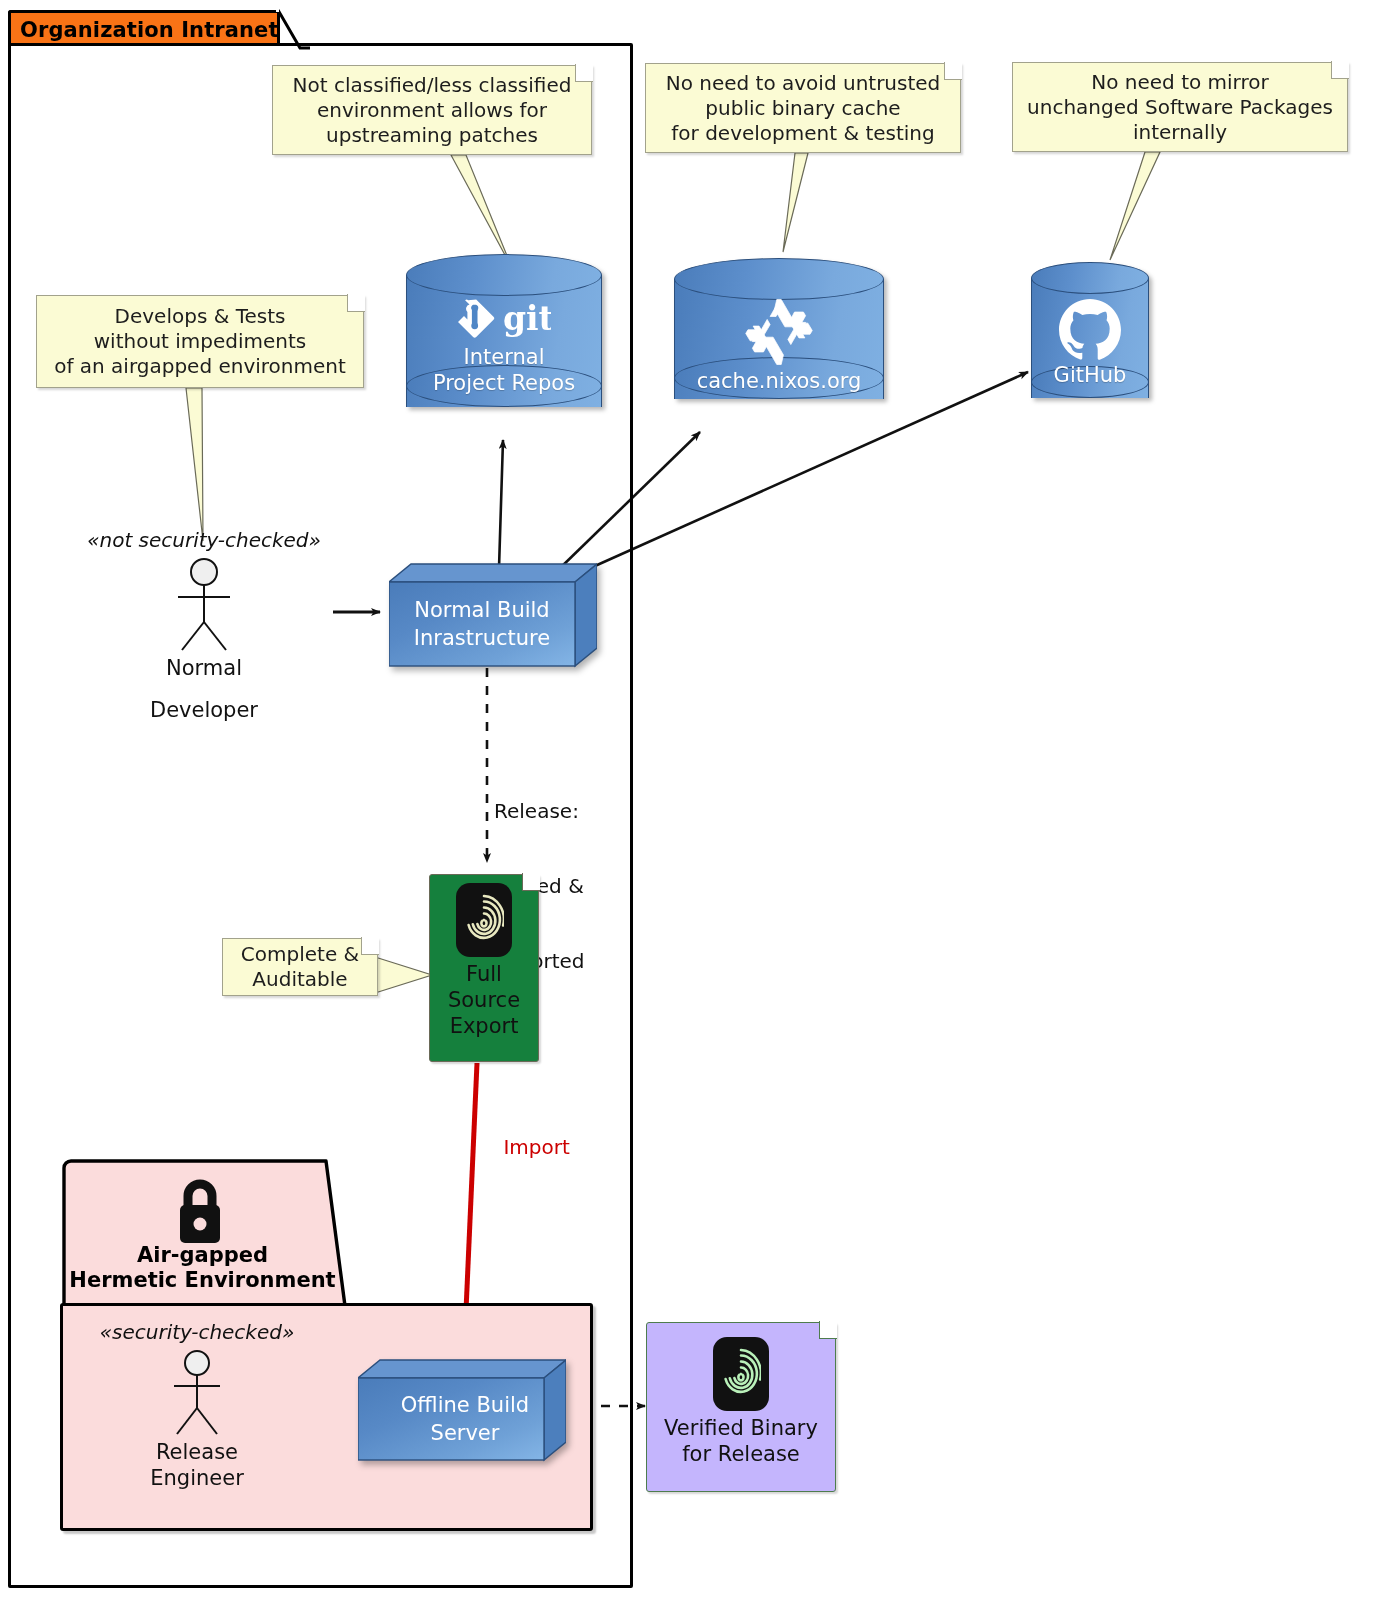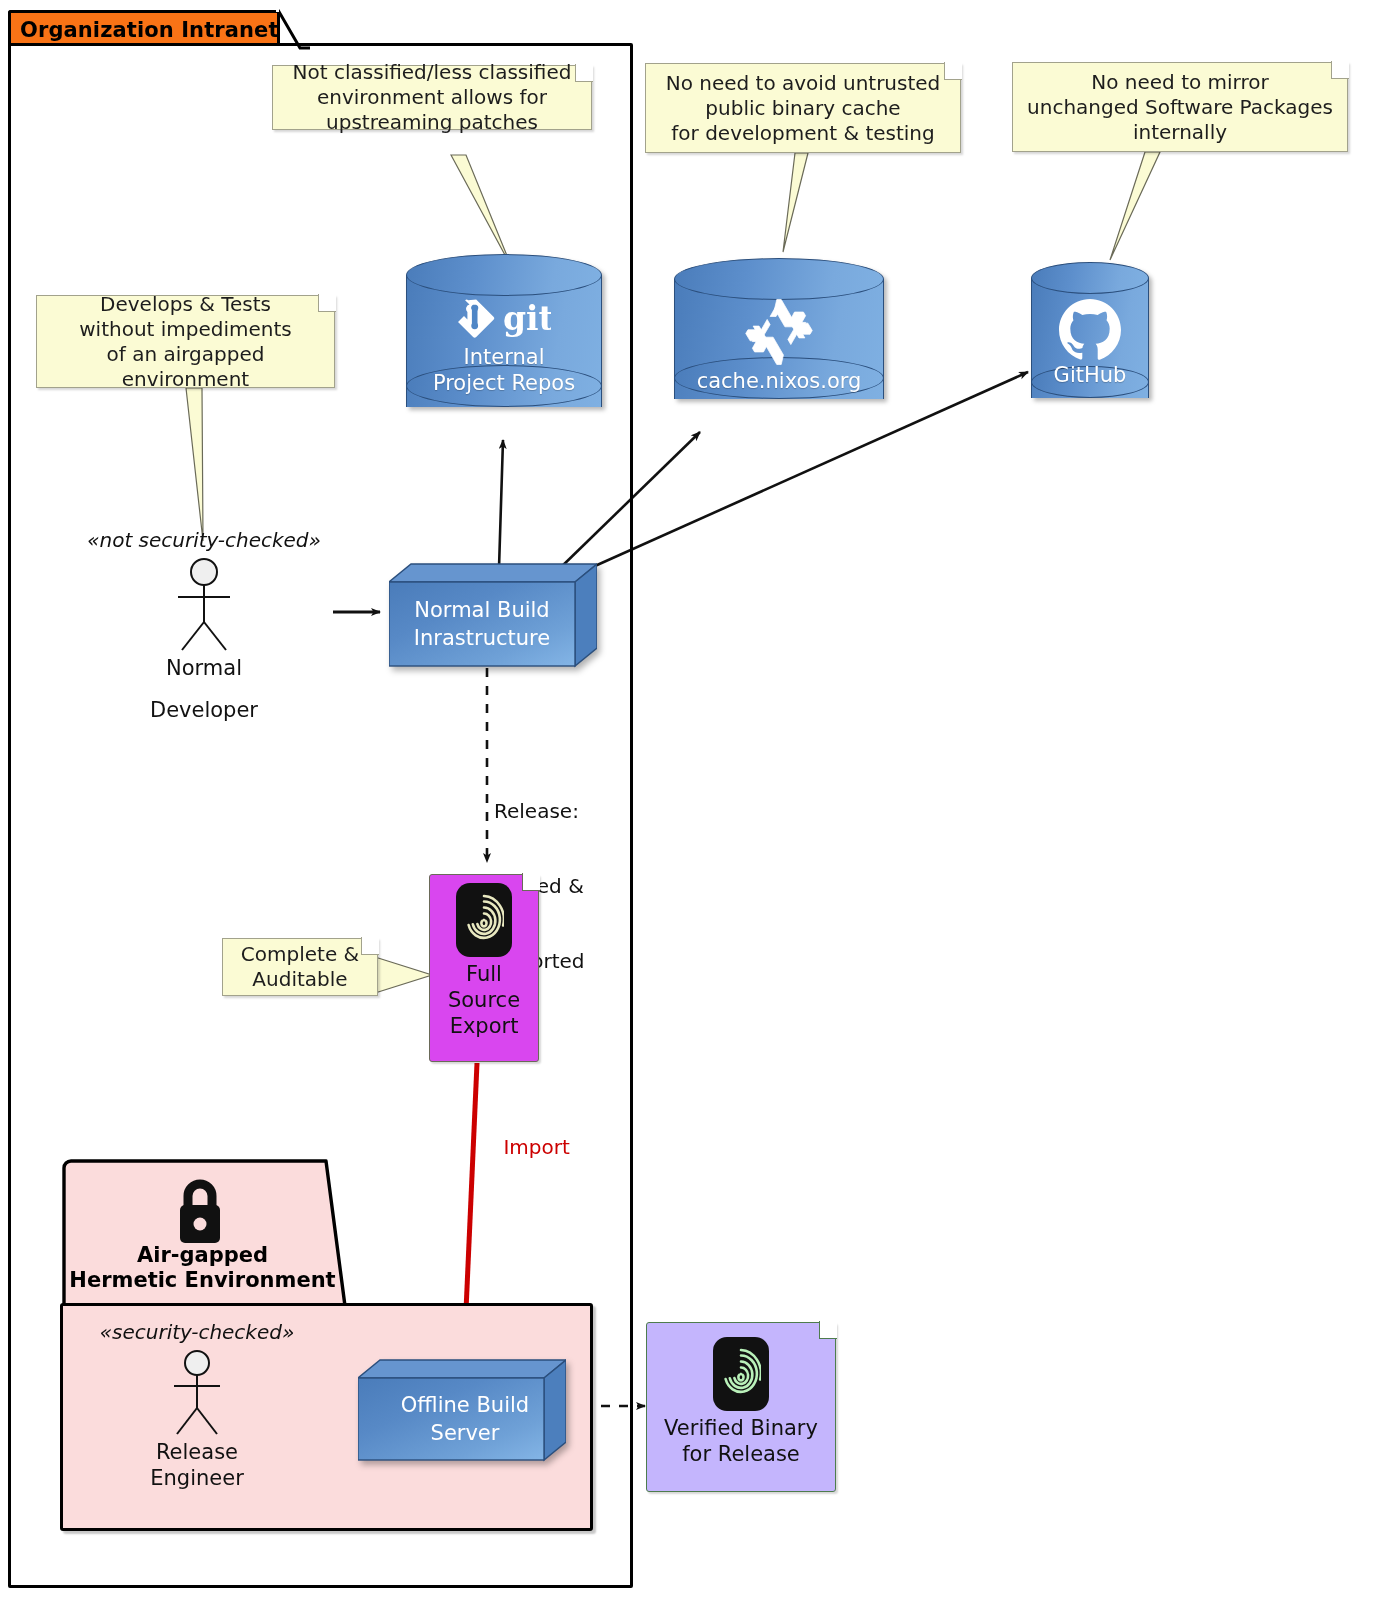--- a/index.html
+++ b/index.html
@@ -42,21 +42,21 @@
     background:#fff;border-left:1.6px solid #a2a28c;border-bottom:1.6px solid #a2a28c;
   }
 
   
   .artifact{
     border:1.6px solid #6a6a58;border-radius:3px;
     box-shadow:2px 2px 2px rgba(0,0,0,.16);
     display:flex;flex-direction:column;align-items:center;justify-content:flex-start;
     font-size:21px;line-height:26px;color:#111;text-align:center;
   }
-  .artifact.cream{background:#d946ef;}
+  .artifact.cream{background:#15803d;}
   .artifact.green{background:#c4b5fd;border-color:#4e7c4e;}
   .artifact .dogear2{
     position:absolute;right:-1.6px;top:-1.6px;width:17px;height:17px;
     background:#fff;border-left:1.6px solid #6a6a58;border-bottom:1.6px solid #6a6a58;
   }
   .artifact.green .dogear2{border-color:#4e7c4e;}
   .artifact-label{padding:0 4px;}
 
   
   .fp{
@@ -170,42 +170,42 @@
   <div class="abs pkg-tab" style="left:8px;top:10px;width:272px;height:36px;border-top-left-radius:3px;">
     <span class="pkg-tab-label">Organization Intranet</span>
   </div>
 
   <svg class="abs" style="left:276px;top:8px;width:34px;height:44px;" viewBox="0 0 34 44">
     <path d="M2,2 L24,40 L34,40" fill="#fff" stroke="#000" stroke-width="3" stroke-linejoin="miter"></path>
     <path d="M0,2 L3,2" stroke="#fff" stroke-width="4"></path>
   </svg>
   <div class="abs pkg-body" style="left:8px;top:43px;width:625px;height:1545px;"></div>
 
-  <div class="abs note" style="left:272px;top:65px;width:320px;height:65px;">
+  <div class="abs note" style="left:272px;top:65px;width:320px;height:90px;">
     <span class="dogear"></span>
     <span style="white-space:pre-line;">Not classified/less classified
 environment allows for
 upstreaming patches</span>
   </div>
 
   <div class="abs note" style="left:645px;top:63px;width:316px;height:90px;">
     <span class="dogear"></span>
     <span style="white-space:pre-line;">No need to avoid untrusted
 public binary cache
 for development &amp; testing</span>
   </div>
 
   <div class="abs note" style="left:1012px;top:62px;width:336px;height:90px;">
     <span class="dogear"></span>
     <span style="white-space:pre-line;">No need to mirror
 unchanged Software Packages
 internally</span>
   </div>
 
-  <div class="abs note" style="left:36px;top:295px;width:299px;height:93px;">
+  <div class="abs note" style="left:36px;top:295px;width:328px;height:93px;">
     <span class="dogear"></span>
     <span style="white-space:pre-line;">Develops &amp; Tests
 without impediments
 of an airgapped environment</span>
   </div>
 
   <div class="abs note" style="left:222px;top:938px;width:156px;height:58px;">
     <span class="dogear"></span>
     <span style="white-space:pre-line;">Complete &amp;
 Auditable</span>

